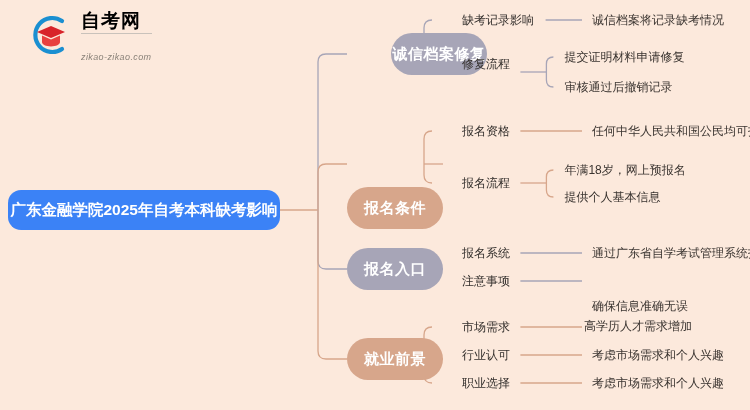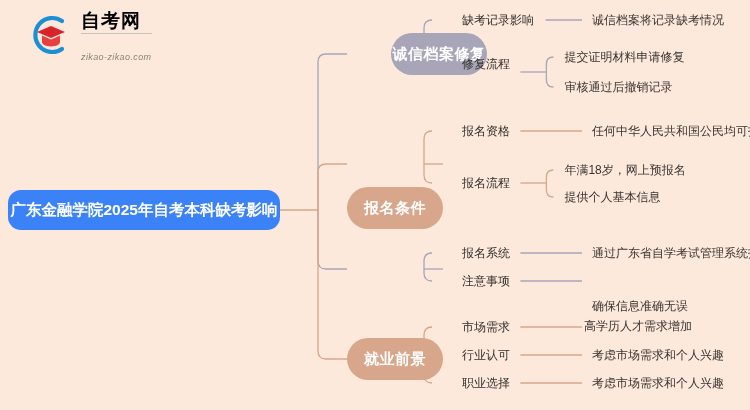--- a/index.html
+++ b/index.html
@@ -164,20 +164,23 @@
   <div class="node" id="root-node">
     <span>广东金融学院2025年自考本科缺考影响</span>
   </div>
 
   <div class="node branch-node branch-gray" id="branch-0">
     <span>诚信档案修复</span>
   </div>
   <div class="node branch-node branch-tan" id="branch-1">
     <span>报名条件</span>
   </div>
+  <div class="node branch-node branch-gray" id="branch-2">
+    <span>报名入口</span>
+  </div>
   <div class="node branch-node branch-tan" id="branch-3">
     <span>就业前景</span>
   </div>
 
   <div id="sub-layer">
       <div class="sub-label" style="left: 462px; top: 20px;">缺考记录影响</div>
       <div class="leaf-label" style="left: 592px; top: 20px;">诚信档案将记录缺考情况</div>
       <div class="sub-label" style="left: 462px; top: 64px;">修复流程</div>
       <div class="leaf-label" style="left: 564.4px; top: 57px;">提交证明材料申请修复</div>
       <div class="leaf-label" style="left: 564.4px; top: 87px;">审核通过后撤销记录</div>

